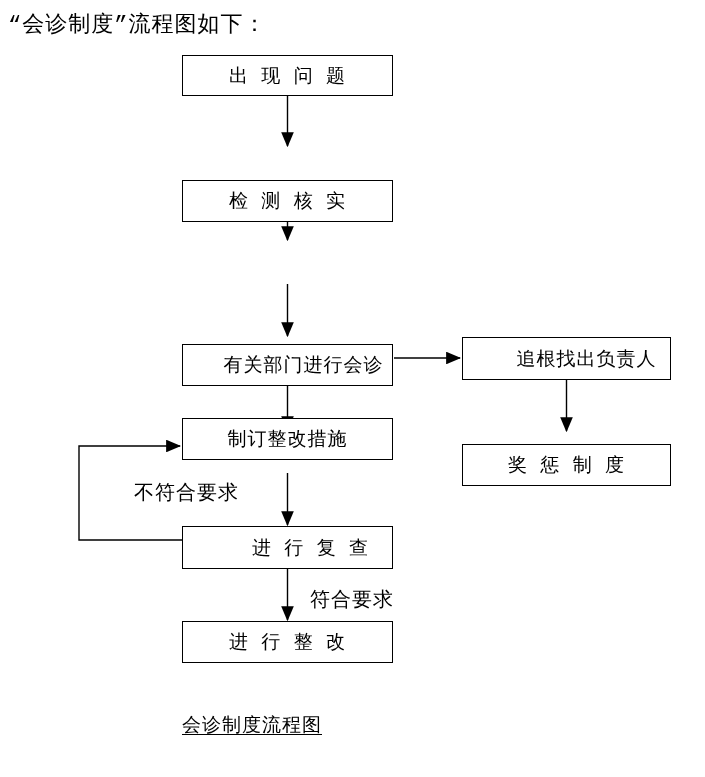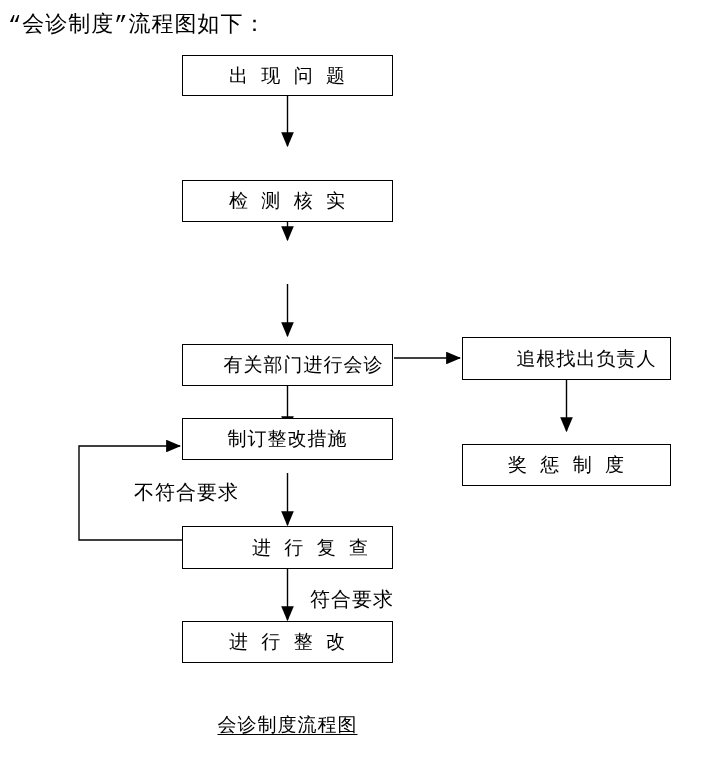--- a/index.html
+++ b/index.html
@@ -47,21 +47,20 @@
     position: absolute;
     font-size: 20px;
     letter-spacing: 1px;
     white-space: nowrap;
   }
   .caption {
     position: absolute;
     left: 182px;
     top: 712px;
     width: 211px;
-    text-align: center;
     font-size: 19px;
     letter-spacing: 1px;
     text-decoration: underline;
     text-underline-offset: 3px;
   }
 </style>
 </head>
 <body>
 
 <div class="page">

